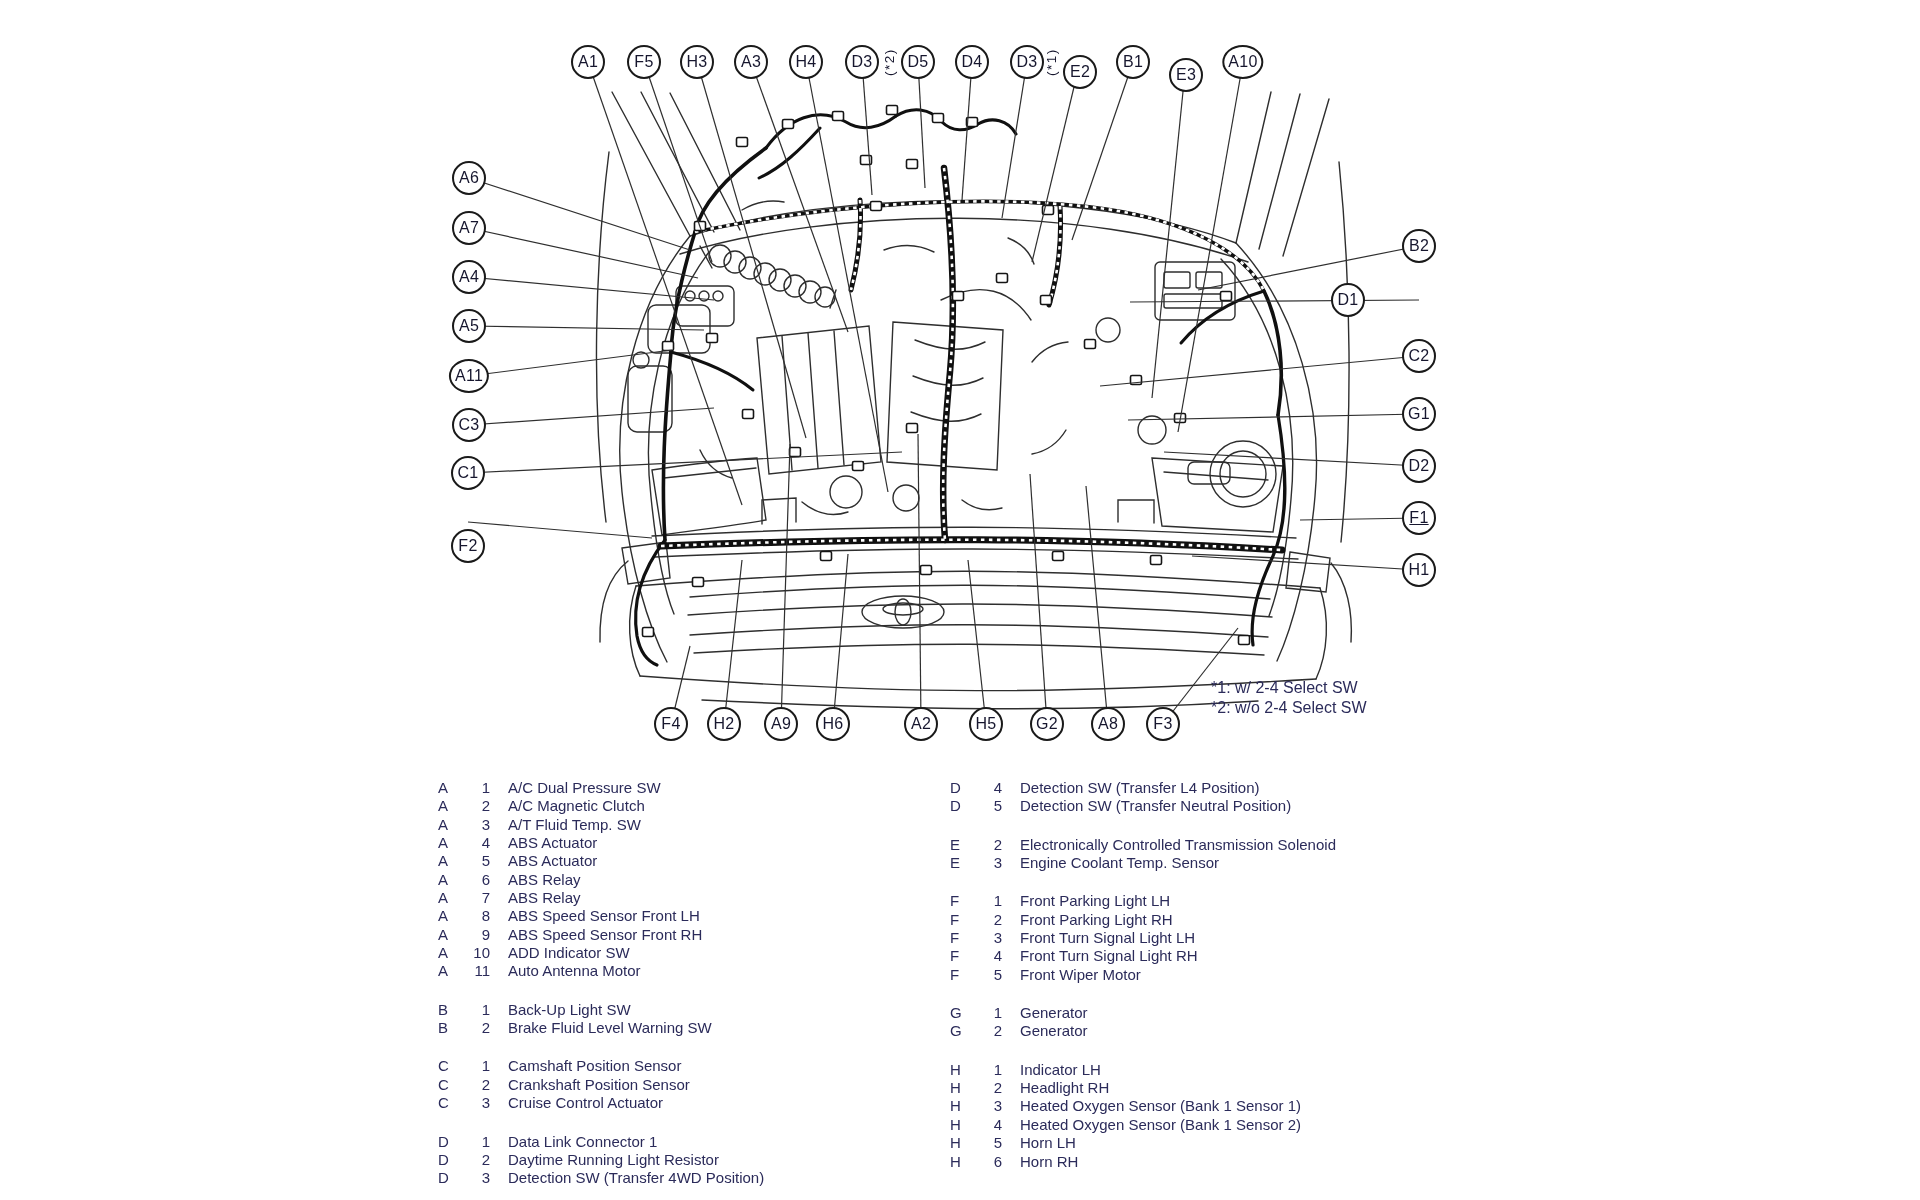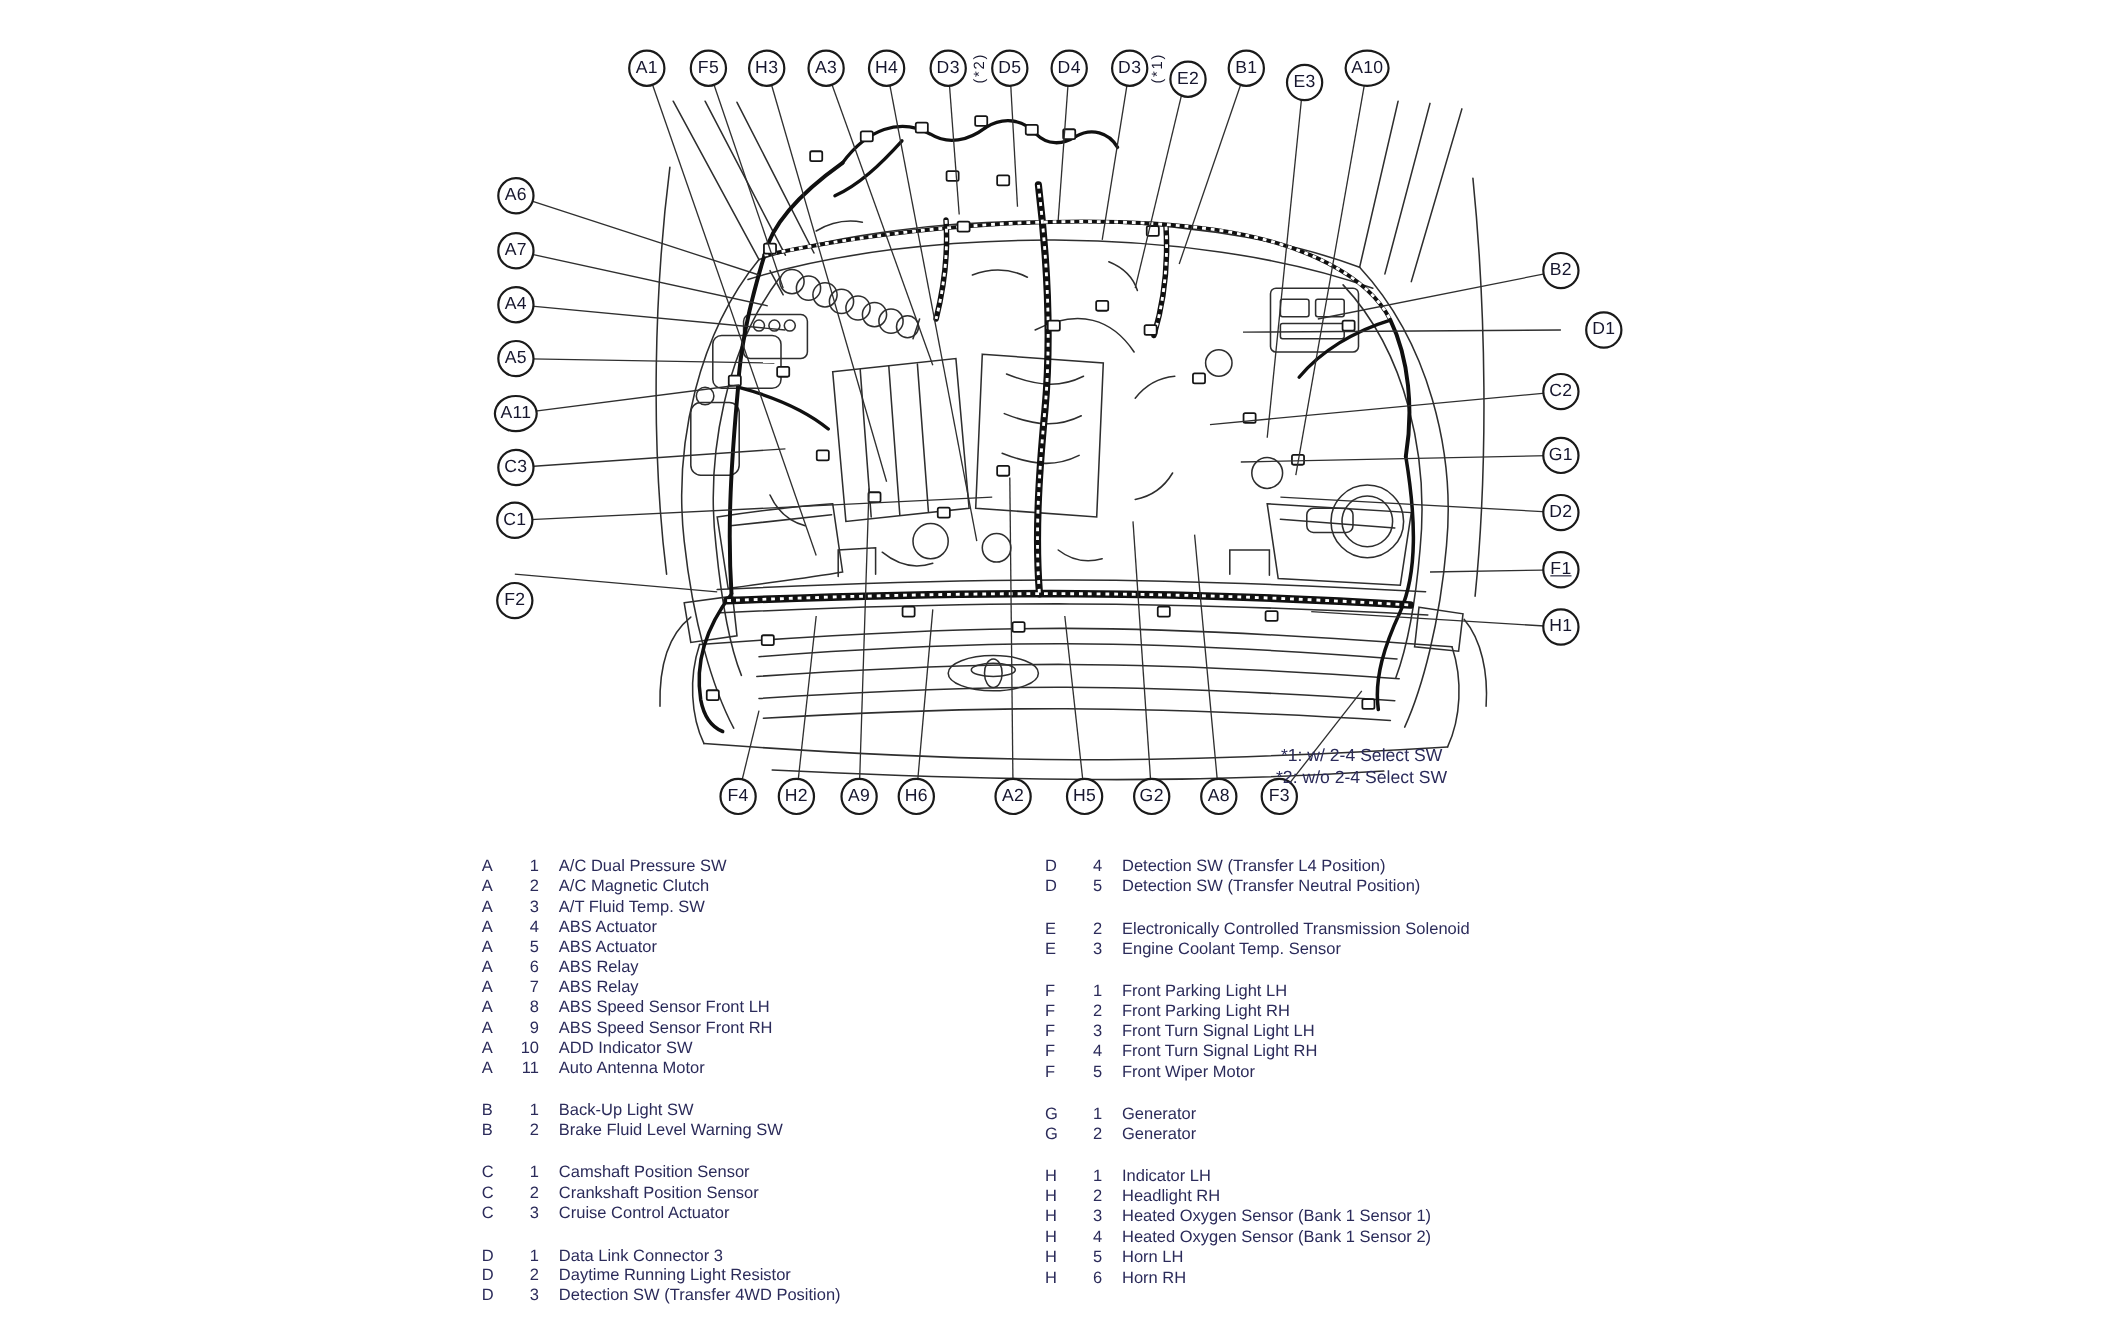--- a/index.html
+++ b/index.html
@@ -11,21 +11,21 @@
     min-width:34px;height:34px;box-sizing:border-box;
     border:2.4px solid #1a1a1a;border-radius:50%;background:#ffffff;
     display:flex;align-items:center;justify-content:center;
     font-size:16px;font-weight:500;color:#16162e;letter-spacing:.3px;padding:0 4px;
     line-height:1;
   }
   .marker{
     position:absolute;transform:translate(-50%,-50%) rotate(-90deg);
     font-size:13.5px;color:#16162e;letter-spacing:1.5px;white-space:nowrap;line-height:1;
   }
-  .notes{position:absolute;left:1160px;top:678px;font-size:16px;line-height:19.5px;color:#2b2b5a;text-align:center;}
+  .notes{position:absolute;left:1211px;top:678px;font-size:16px;line-height:19.5px;color:#2b2b5a;}
   .legend{position:absolute;top:779px;font-size:15px;color:#2b2b5a;}
   #legend-left{left:438px;}
   #legend-right{left:950px;}
   .legend-section{margin:0 0 20px 0;}
   .legend-row{display:flex;line-height:18.35px;white-space:nowrap;}
   .col-letter{width:26px;}
   .col-num{width:26px;text-align:right;}
   .col-name{margin-left:18px;}
 </style>
 </head>
@@ -234,21 +234,21 @@
       <div class="callout" style="left: 1243px; top: 62px;">A10</div>
       <div class="callout" style="left: 469px; top: 178px;">A6</div>
       <div class="callout" style="left: 469px; top: 228px;">A7</div>
       <div class="callout" style="left: 469px; top: 277px;">A4</div>
       <div class="callout" style="left: 469px; top: 326px;">A5</div>
       <div class="callout" style="left: 469px; top: 376px;">A11</div>
       <div class="callout" style="left: 469px; top: 425px;">C3</div>
       <div class="callout" style="left: 468px; top: 473px;">C1</div>
       <div class="callout" style="left: 468px; top: 546px;">F2</div>
       <div class="callout" style="left: 1419px; top: 246px;">B2</div>
-      <div class="callout" style="left: 1458px; top: 300px;">D1</div>
+      <div class="callout" style="left: 1348px; top: 300px;">D1</div>
       <div class="callout" style="left: 1419px; top: 356px;">C2</div>
       <div class="callout" style="left: 1419px; top: 414px;">G1</div>
       <div class="callout" style="left: 1419px; top: 466px;">D2</div>
       <div class="callout" style="left: 1419px; top: 518px; text-decoration: underline;">F1</div>
       <div class="callout" style="left: 1419px; top: 570px;">H1</div>
       <div class="callout" style="left: 671px; top: 724px;">F4</div>
       <div class="callout" style="left: 724px; top: 724px;">H2</div>
       <div class="callout" style="left: 781px; top: 724px;">A9</div>
       <div class="callout" style="left: 833px; top: 724px;">H6</div>
       <div class="callout" style="left: 921px; top: 724px; text-align: center;">A2</div>
@@ -352,21 +352,21 @@
         <div class="legend-row">
           <span class="col-letter">C</span>
           <span class="col-num">3</span>
           <span class="col-name">Cruise Control Actuator</span>
         </div>
       </div>
       <div class="legend-section">
         <div class="legend-row">
           <span class="col-letter">D</span>
           <span class="col-num">1</span>
-          <span class="col-name">Data Link Connector 3</span>
+          <span class="col-name">Data Link Connector 1</span>
         </div>
         <div class="legend-row">
           <span class="col-letter">D</span>
           <span class="col-num">2</span>
           <span class="col-name">Daytime Running Light Resistor</span>
         </div>
         <div class="legend-row">
           <span class="col-letter">D</span>
           <span class="col-num">3</span>
           <span class="col-name">Detection SW (Transfer 4WD Position)</span>

